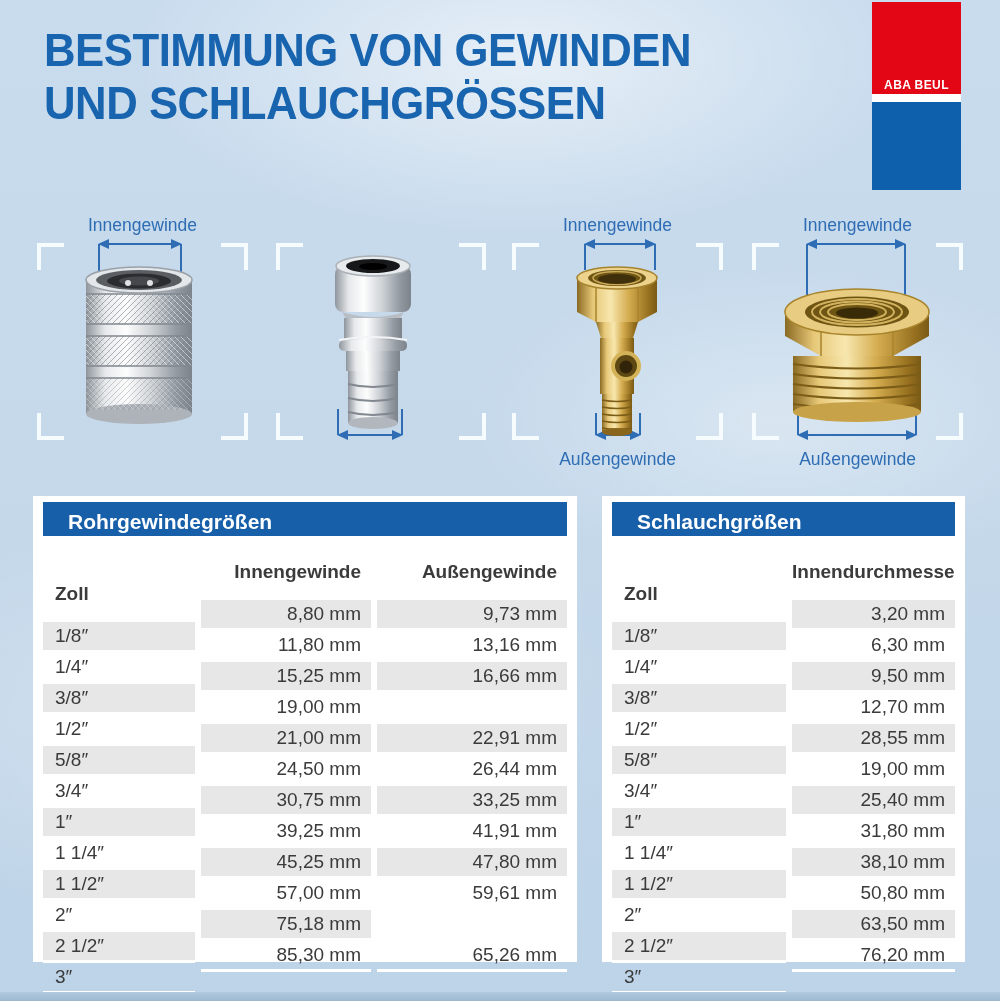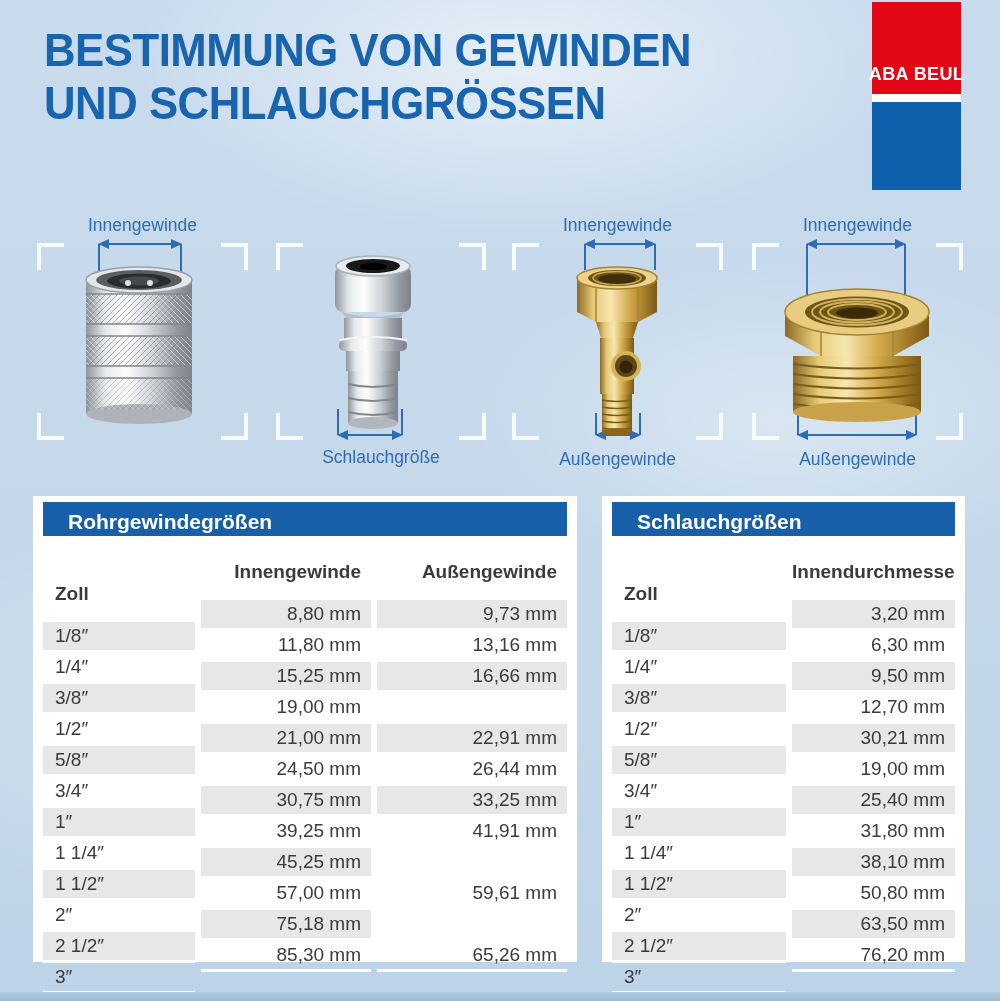--- a/index.html
+++ b/index.html
@@ -13,21 +13,21 @@
       linear-gradient(180deg,#c9dcee 0%, #c4d8ea 55%, #bdd3e7 100%);
   }
   #poster:after{content:""; position:absolute; left:0; right:0; bottom:0; height:9px;
     background:linear-gradient(180deg,#b1cade,#9cb9d2);}
   
   .title{position:absolute; left:44px; top:24px; color:#1864ae; font-weight:bold;
     font-size:46px; line-height:53px; letter-spacing:-.5px;
     transform:scaleX(.95); transform-origin:left top; white-space:nowrap;}
   .logo{position:absolute; left:872px; top:2px; width:89px;}
   .logo .red{height:92px; background:#e30615; display:flex; align-items:flex-end; justify-content:center;}
-  .logo .red span{color:#fff; font-weight:bold; font-size:18px; letter-spacing:.4px; padding-bottom:9px; white-space:nowrap;}
+  .logo .red span{color:#fff; font-weight:bold; font-size:12px; letter-spacing:.4px; padding-bottom:2px; white-space:nowrap;}
   .logo .gap{height:8px; background:#ffffff;}
   .logo .blue{height:88px; background:#0e5fac;}
   
   .zone{position:absolute; top:243px; height:197px;}
   .corner{position:absolute; width:23px; height:23px; border:0 solid #f6fbfd;}
   .corner.tl{left:0; top:0; border-top-width:4px; border-left-width:4px;}
   .corner.tr{right:0; top:0; border-top-width:4px; border-right-width:4px;}
   .corner.bl{left:0; bottom:0; border-bottom-width:4px; border-left-width:4px;}
   .corner.br{right:0; bottom:0; border-bottom-width:4px; border-right-width:4px;}
   
@@ -145,21 +145,20 @@
       <span class="ah r"></span>
   </div>
   <div class="dim up" style="left:797px;top:434px;width:120px;--tick:44px;">
     <span class="tick t-l"></span>
       <span class="tick t-r"></span>
       <span class="line"></span>
       <span class="ah l"></span>
       <span class="ah r"></span>
   </div>
 
-  <div class="dim-label" style="left:276px;top:447px;width:210px;">Schlauchgröße</div>
   <div class="dim-label" style="left:512px;top:449px;width:211px;">Außengewinde</div>
   <div class="dim-label" style="left:752px;top:449px;width:211px;">Außengewinde</div>
 
   <svg class="product" style="left:80px;top:260px;" width="118" height="170" viewBox="0 0 118 170">
     <defs>
       <linearGradient id="chrome" x1="0" y1="0" x2="1" y2="0">
         <stop offset="0" stop-color="#8f959c"></stop>
           <stop offset=".18" stop-color="#e6e9eb"></stop>
         <stop offset=".38" stop-color="#fdfdfd"></stop>
           <stop offset=".62" stop-color="#ced2d6"></stop>
@@ -311,20 +310,21 @@
           <div class="tcell c2">33,25 mm</div>
         </div>
         <div class="trow">
           <div class="tcell c0">1 1/4″</div>
           <div class="tcell c1">39,25 mm</div>
           <div class="tcell c2">41,91 mm</div>
         </div>
         <div class="trow stripe">
           <div class="tcell c0">1 1/2″</div>
           <div class="tcell c1">45,25 mm</div>
+          <div class="tcell c2">47,80 mm</div>
         </div>
         <div class="trow">
           <div class="tcell c0">2″</div>
           <div class="tcell c1">57,00 mm</div>
           <div class="tcell c2">59,61 mm</div>
         </div>
         <div class="trow stripe">
           <div class="tcell c0">2 1/2″</div>
           <div class="tcell c2">75,18 mm</div>
         </div>
@@ -354,21 +354,21 @@
         <div class="trow stripe">
           <div class="tcell c0">3/8″</div>
           <div class="tcell c1">9,50 mm</div>
         </div>
         <div class="trow">
           <div class="tcell c0">1/2″</div>
           <div class="tcell c1">12,70 mm</div>
         </div>
         <div class="trow stripe">
           <div class="tcell c0">5/8″</div>
-          <div class="tcell c1">30,21 mm</div>
+          <div class="tcell c1">28,55 mm</div>
         </div>
         <div class="trow">
           <div class="tcell c0">3/4″</div>
           <div class="tcell c1">19,00 mm</div>
         </div>
         <div class="trow stripe">
           <div class="tcell c0">1″</div>
           <div class="tcell c1">25,40 mm</div>
         </div>
         <div class="trow">

